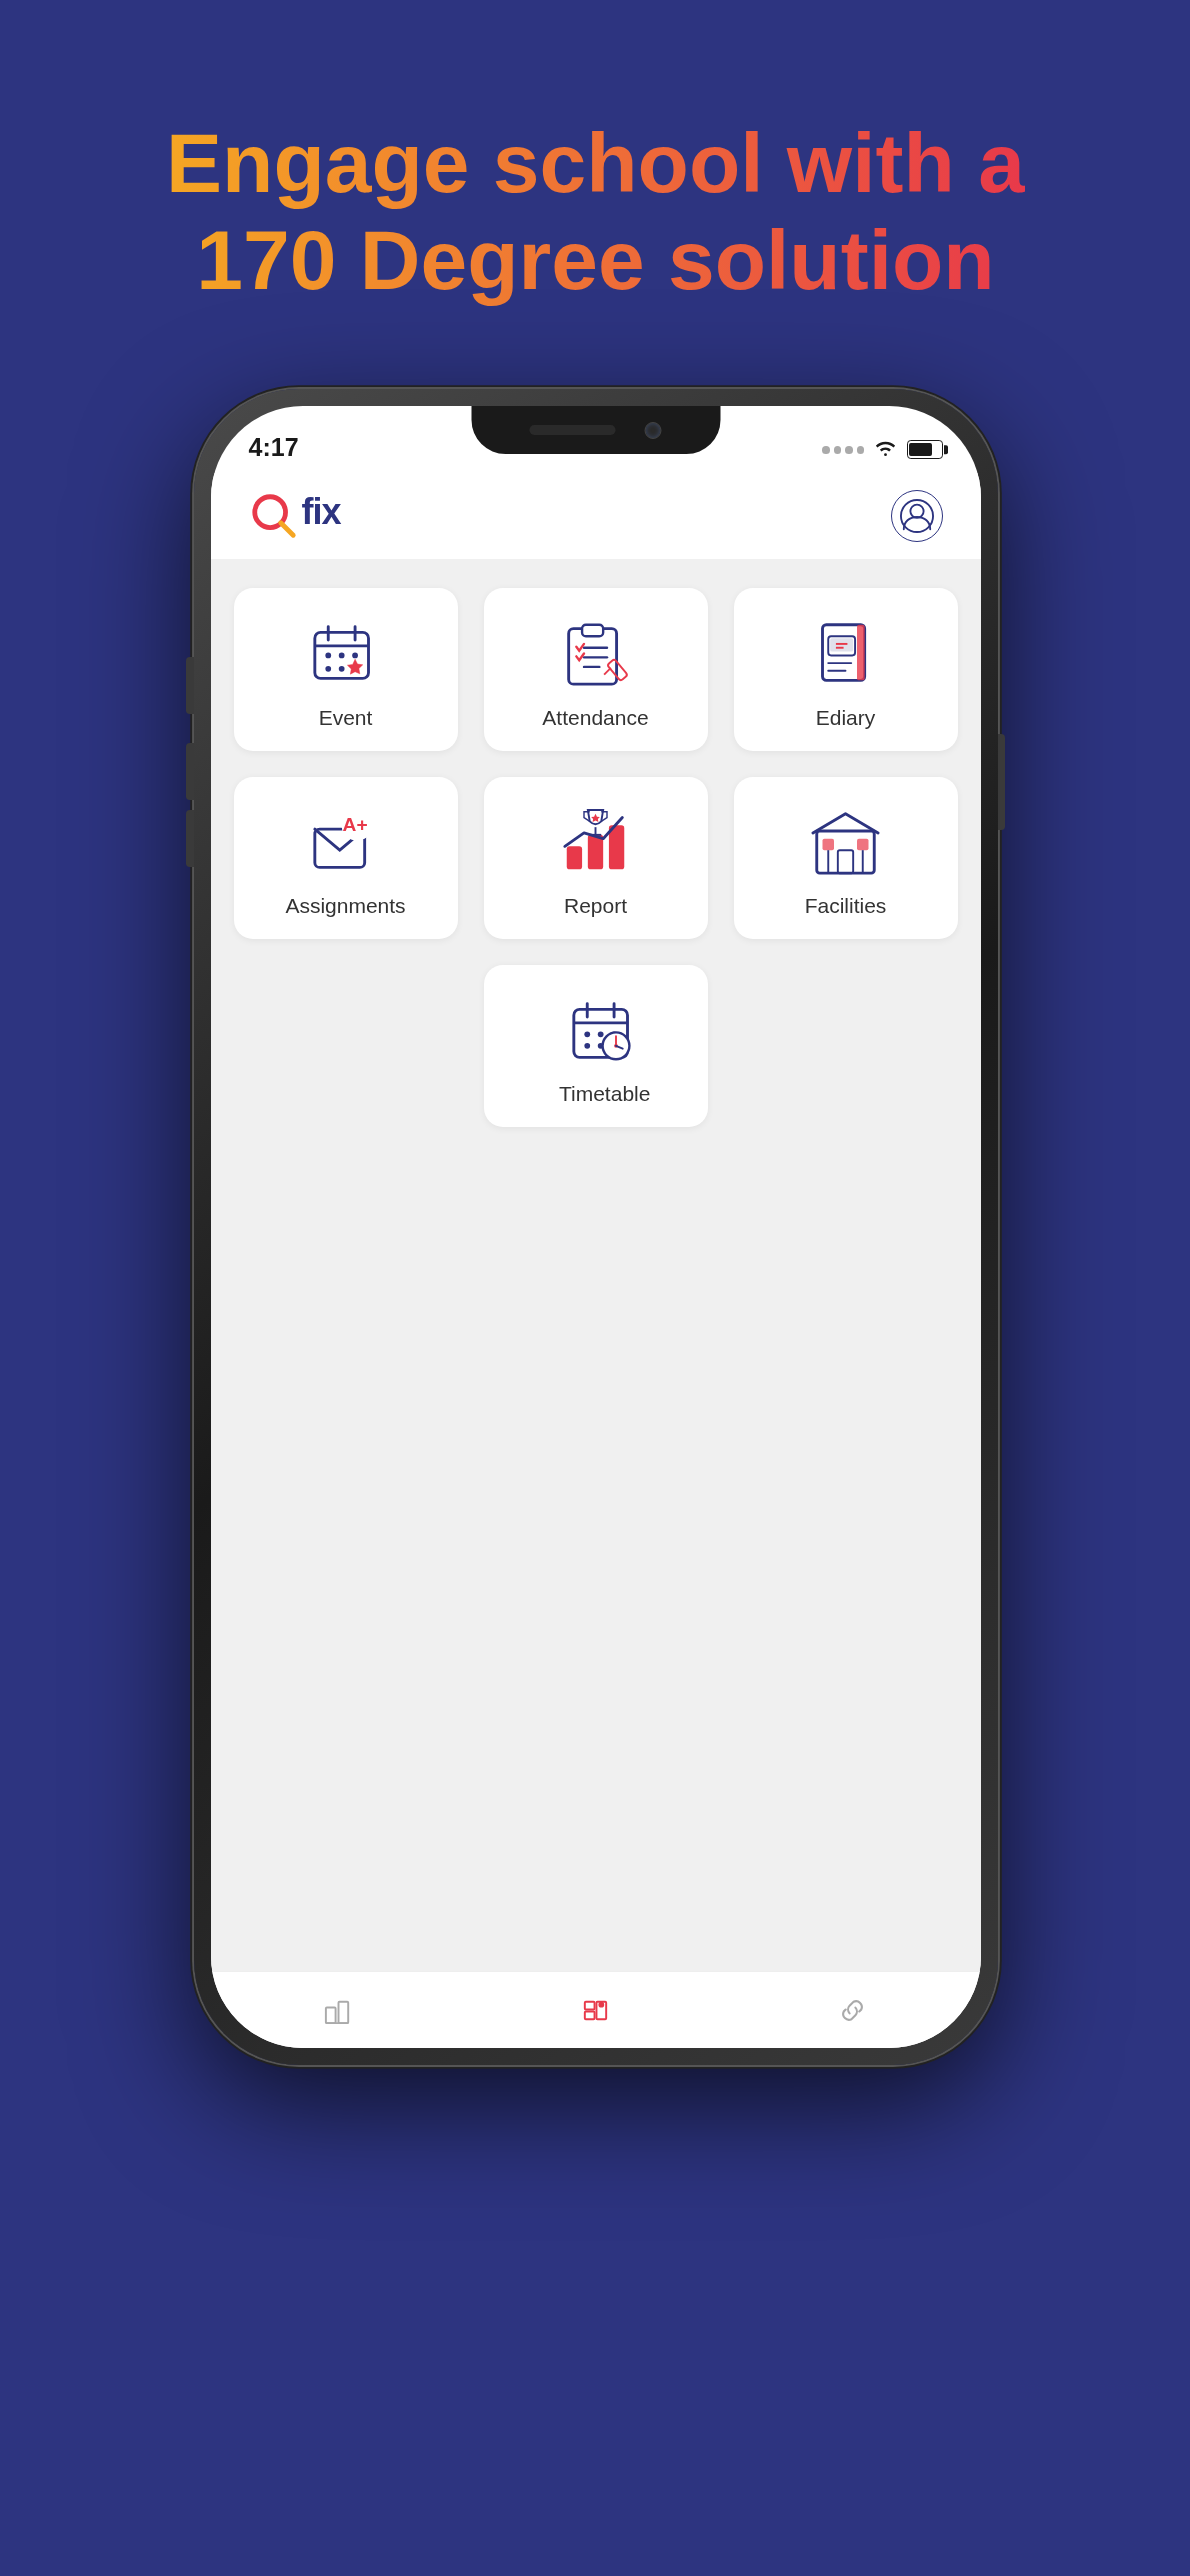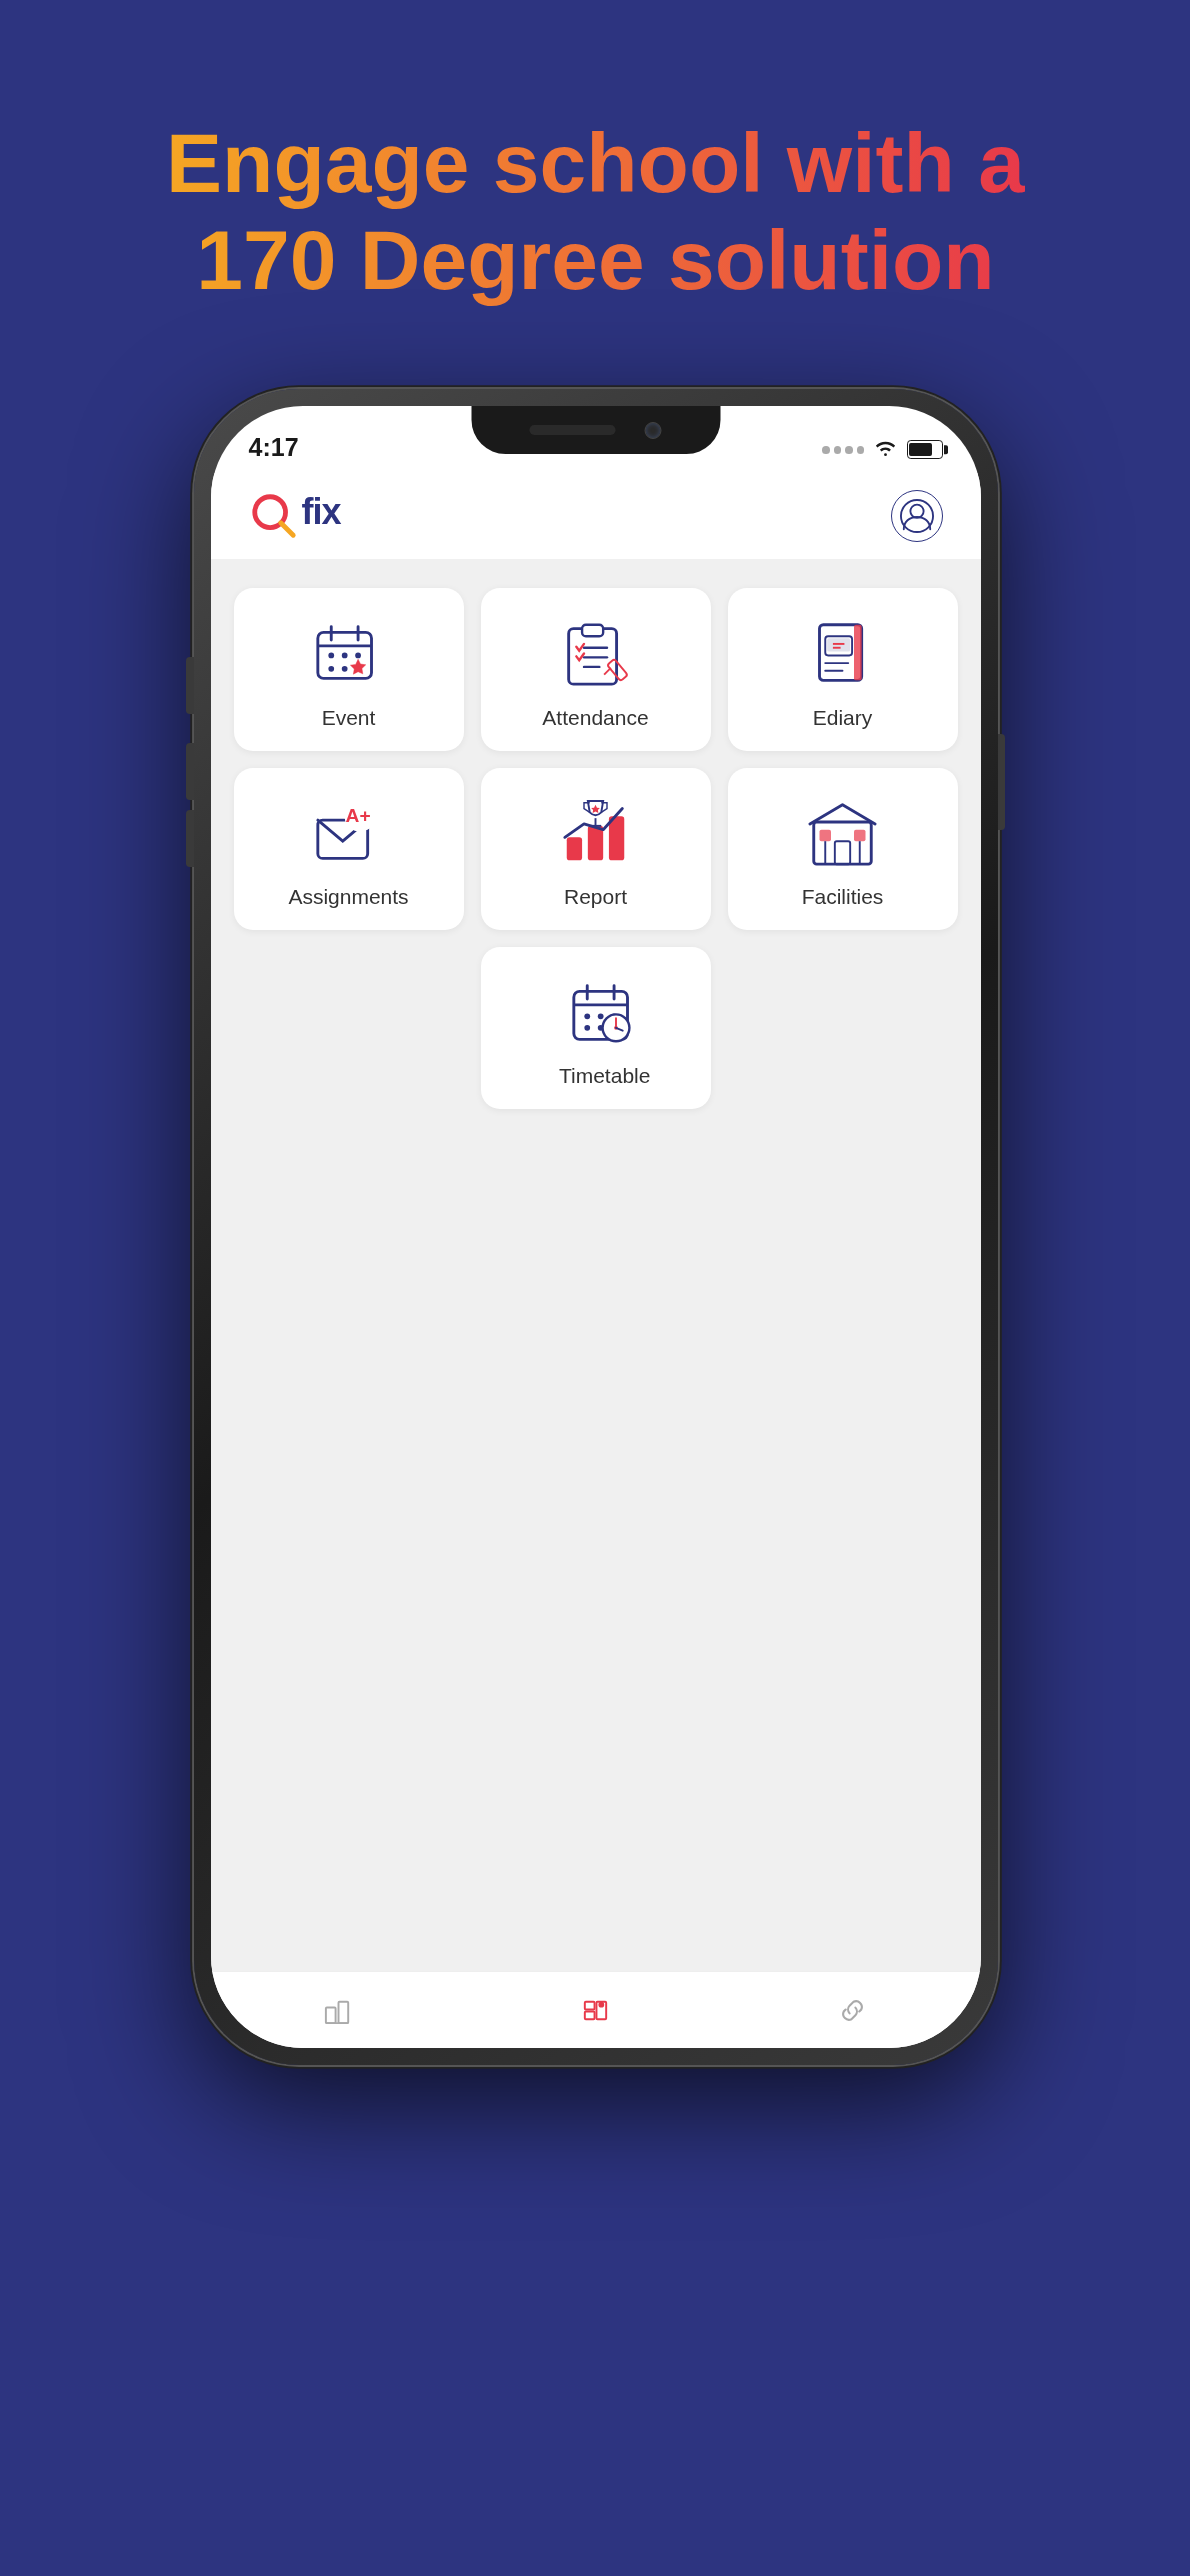--- a/index.html
+++ b/index.html
@@ -233,21 +233,21 @@
       right: 0;
       bottom: 77px;
       background: #f0f0f0;
       overflow-y: auto;
       padding: 29px 23px;
     }
 
     .menu-grid {
       display: grid;
       grid-template-columns: repeat(3, 1fr);
-      gap: 17px;
+      gap: 26px;
     }
 
     .menu-item {
       background: #fff;
       border-radius: 19px;
       display: flex;
       flex-direction: column;
       align-items: center;
       justify-content: center;
       padding: 27px 9.6px 21px;

